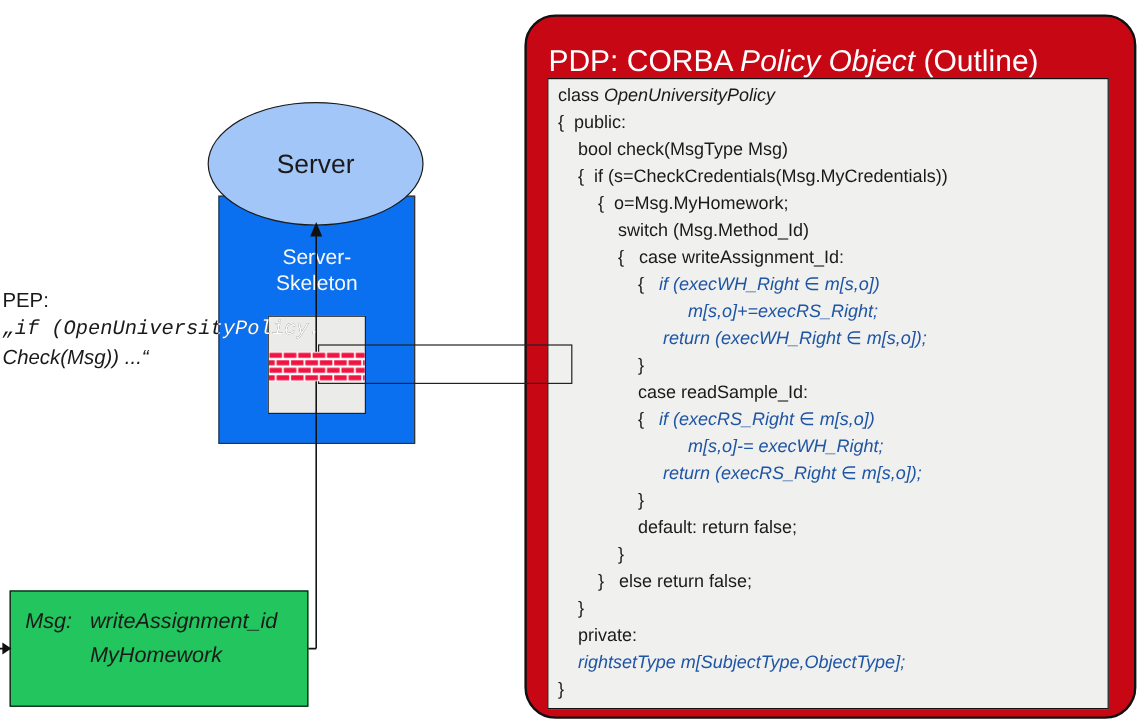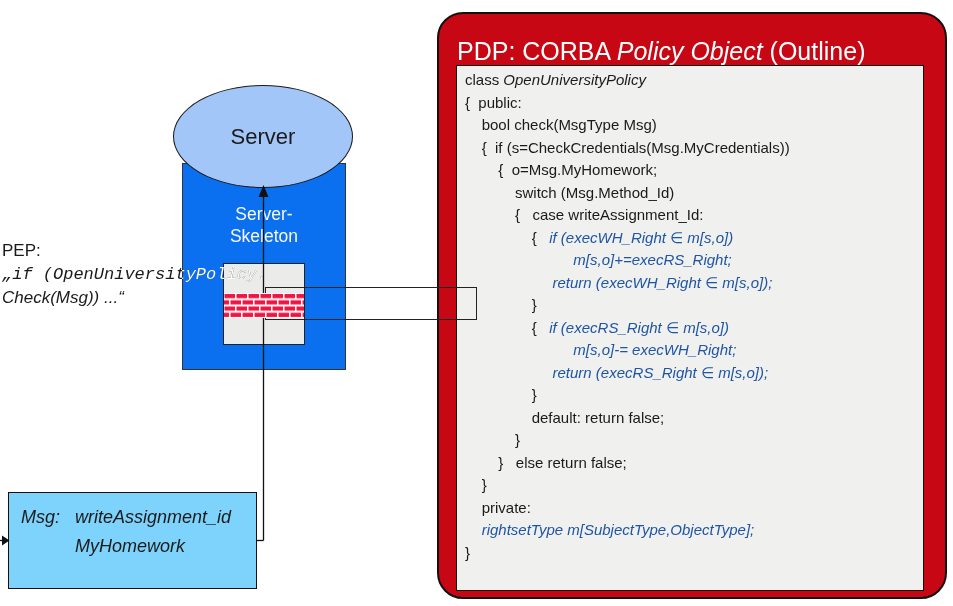--- a/index.html
+++ b/index.html
@@ -28,21 +28,21 @@
   .connector-rect{position:absolute;left:265px;top:287px;width:212px;height:33px;
                   border:1.4px solid #222;background:transparent;z-index:4;}
   #lines-overlay{position:absolute;left:0;top:0;width:953px;height:606px;z-index:3;pointer-events:none;}
 
   .pep-text{position:absolute;left:2px;top:239px;width:240px;font-size:17px;
             line-height:23.5px;z-index:6;white-space:nowrap;}
   .pep-line2-wrap{position:relative;font-family:Liberation Mono, monospace;}
   .pep-line2-white{position:absolute;left:0;top:0;color:#fff;
                    clip-path:inset(-2px -500px -2px 180px);}
 
-  .msg-box{position:absolute;left:8px;top:492px;width:249px;height:97px;background:#7dd3fc;
+  .msg-box{position:absolute;left:8px;top:492px;width:249px;height:97px;background:#22c55e;
            border:1.6px solid #111;z-index:2;display:flex;align-items:flex-start;
            padding:10px 0 0 12px;font-size:18px;font-style:italic;line-height:29px;}
   .msg-prefix{margin-right:15px;}
 
   
   .pdp-box{position:absolute;left:437px;top:12px;width:510px;height:587px;
            background:var(--red);border:2px solid #111;border-radius:26px;z-index:1;padding-left:19px;}
   .pdp-title{position:absolute;left:18px;top:22px;color:#fff;font-size:25px;
              line-height:30px;white-space:nowrap;}
   .code-box{position:absolute;left:17px;top:51px;width:468px;height:526px;
@@ -119,20 +119,21 @@
           <div class="code-line"><span>{  public:</span></div>
           <div class="code-line"><span>    bool check(MsgType Msg)</span></div>
           <div class="code-line"><span>    {  if (s=CheckCredentials(Msg.MyCredentials))</span></div>
           <div class="code-line"><span>        {  o=Msg.MyHomework;</span></div>
           <div class="code-line"><span>            switch (Msg.Method_Id)</span></div>
           <div class="code-line"><span>            {   case writeAssignment_Id:</span></div>
           <div class="code-line"><span>                {   </span><span class="blue-it">if (execWH_Right ∈ m[s,o])</span></div>
           <div class="code-line"><span class="blue-it">                          m[s,o]+=execRS_Right;</span></div>
           <div class="code-line"><span class="blue-it">                     return (execWH_Right ∈ m[s,o]);</span></div>
           <div class="code-line"><span>                }</span></div>
+          <div class="code-line"><span>                case readSample_Id:</span></div>
           <div class="code-line"><span>                {   </span><span class="blue-it">if (execRS_Right ∈ m[s,o])</span></div>
           <div class="code-line"><span class="blue-it">                          m[s,o]-= execWH_Right;</span></div>
           <div class="code-line"><span class="blue-it">                     return (execRS_Right ∈ m[s,o]);</span></div>
           <div class="code-line"><span>                }</span></div>
           <div class="code-line"><span>                default: return false;</span></div>
           <div class="code-line"><span>            }</span></div>
           <div class="code-line"><span>        }   else return false;</span></div>
           <div class="code-line"><span>    }</span></div>
           <div class="code-line"><span>    private:</span></div>
           <div class="code-line"><span class="blue-it">    rightsetType m[SubjectType,ObjectType];</span></div>

